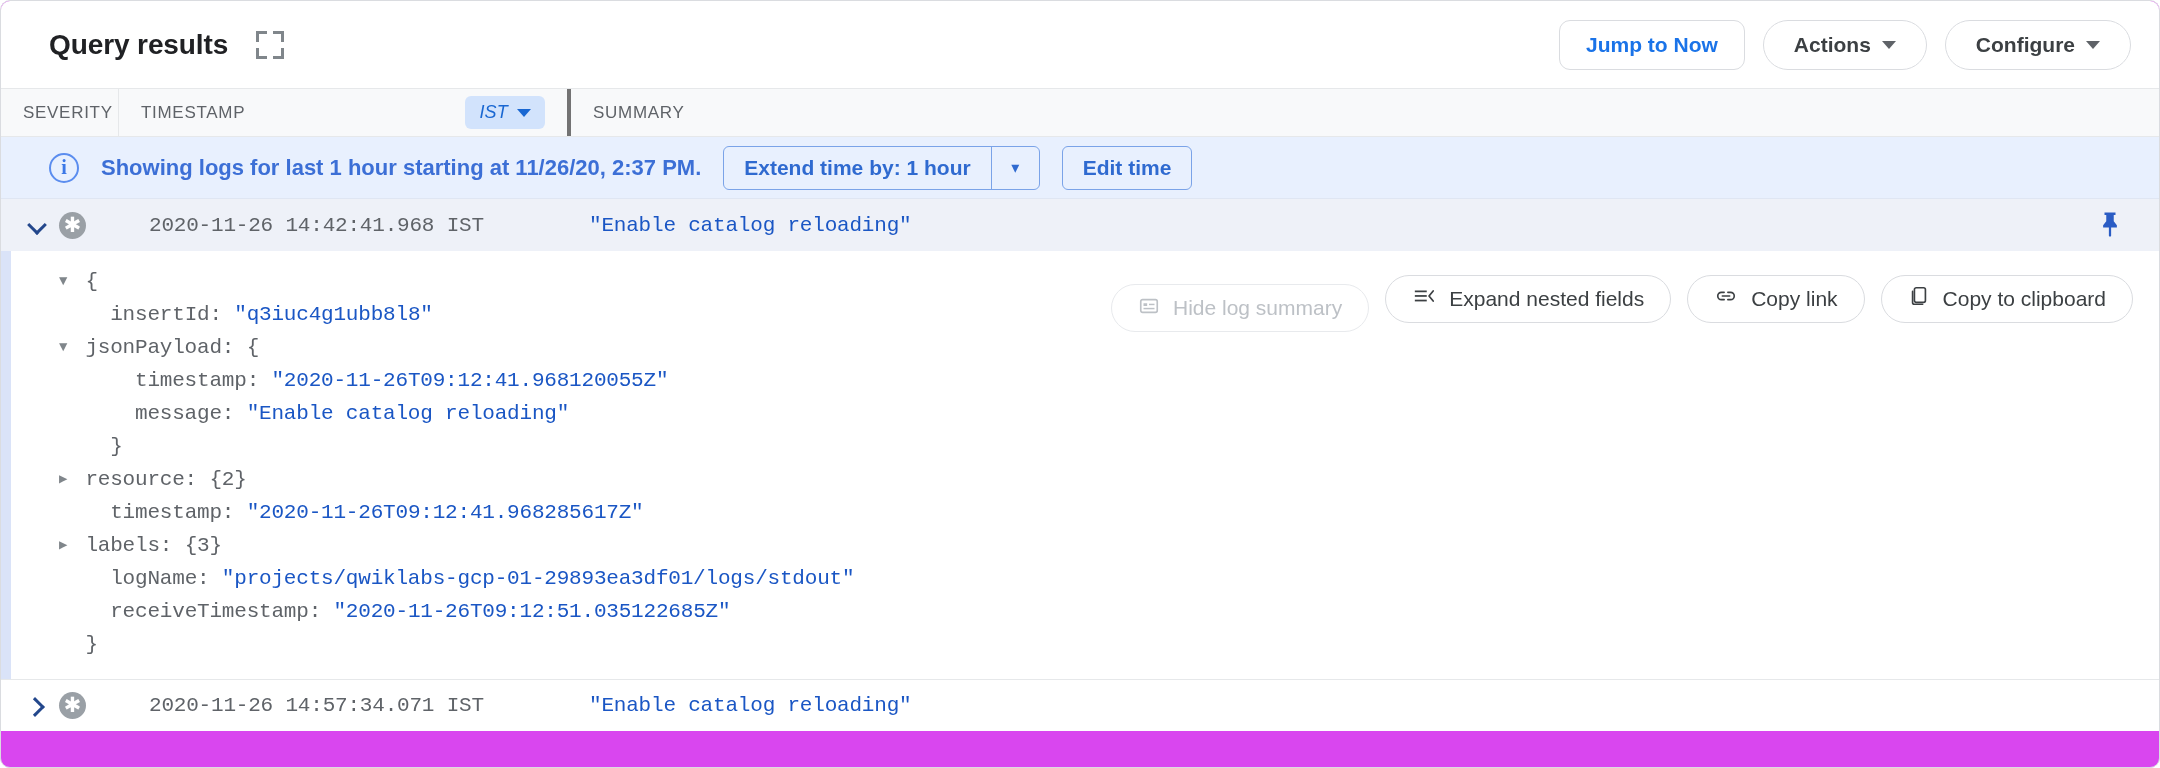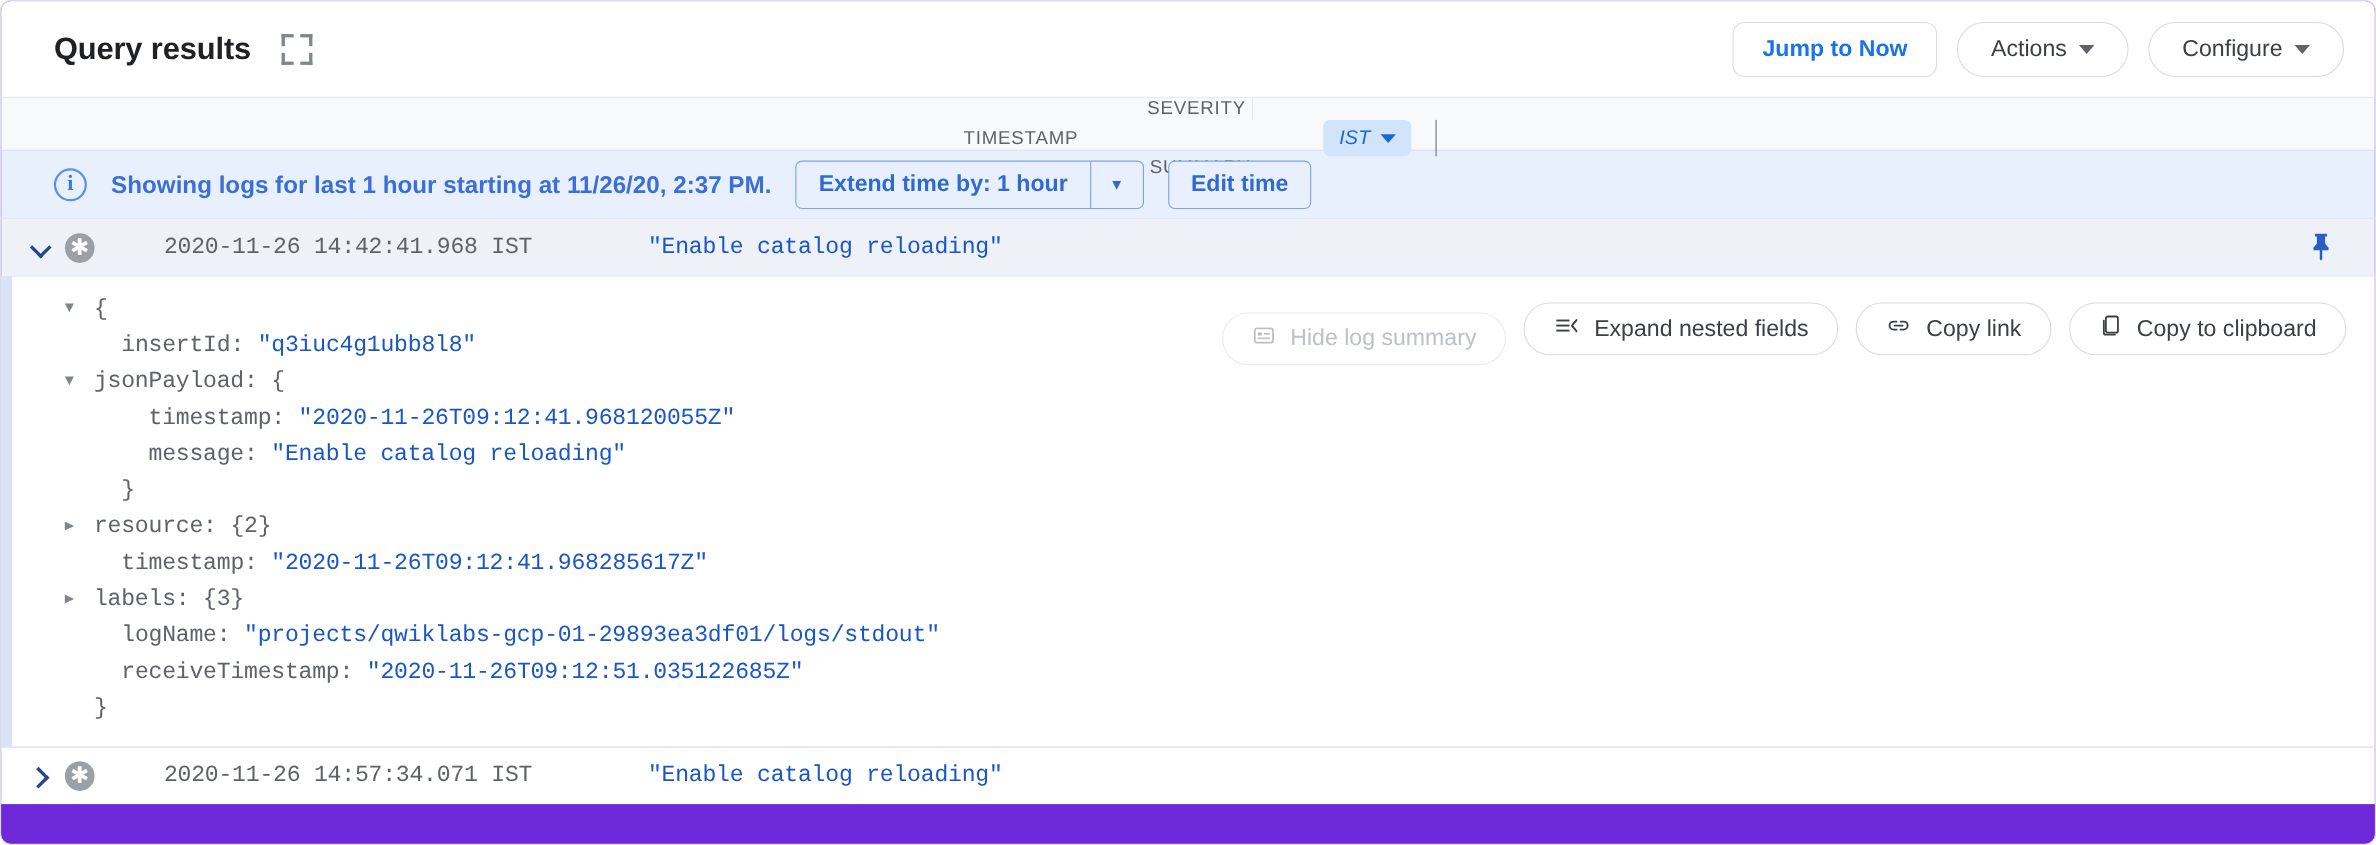--- a/index.html
+++ b/index.html
@@ -9,21 +9,21 @@
     height: 768px;
     background: #ffffff;
     font-family: "Liberation Sans", sans-serif;
     -webkit-font-smoothing: antialiased;
   }
 
   .panel {
     position: relative;
     width: 2160px;
     height: 768px;
-    background: #6d28d9;
+    background: #d946ef;
     border: 1px solid #dadce0;
     border-radius: 10px;
     overflow: hidden;
   }
 
   
   .header {
     height: 88px;
     display: flex;
     align-items: center;
@@ -65,21 +65,21 @@
     align-items: center;
     justify-content: center;
     gap: 11px;
     height: 50px;
     padding: 0 26px;
     border: 1px solid #dadce0;
     background: #fff;
     color: #3c4043;
     font-family: "Liberation Sans", sans-serif;
     font-size: 21px;
-    font-weight: 400;
+    font-weight: 700;
     cursor: pointer;
     white-space: nowrap;
   }
   .btn-rect { border-radius: 6px; }
   .btn-pill { border-radius: 26px; padding: 0 30px; }
   .btn-blue-text { color: #1a73e8; font-weight: 700; border-radius: 11px; }
   .caret {
     width: 0; height: 0;
     border-left: 7px solid transparent;
     border-right: 7px solid transparent;
@@ -90,33 +90,32 @@
   
   .colheads {
     height: 48px;
     display: flex;
     align-items: center;
     background: #f8f9fa;
     border-bottom: 1px solid #e6e8ea;
     font-size: 17px;
     color: #5f6368;
     letter-spacing: 0.7px;
-    flex-direction: column;
   }
   .ch-sev {
     width: 118px;
     padding-left: 22px;
     border-right: 1px solid #e6e8ea;
     height: 100%;
     display: flex; align-items: center;
   }
   .ch-ts {
     width: 452px;
     padding-left: 22px;
-    border-right: 1px solid #737373;
+    border-right: 4px solid #737373;
     height: 100%;
     display: flex; align-items: center;
   }
   .ch-ts-label { flex: 1; }
   .tz-chip {
     display: inline-flex;
     align-items: center;
     gap: 9px;
     background: #d2e3fc;
     color: #1967d2;

